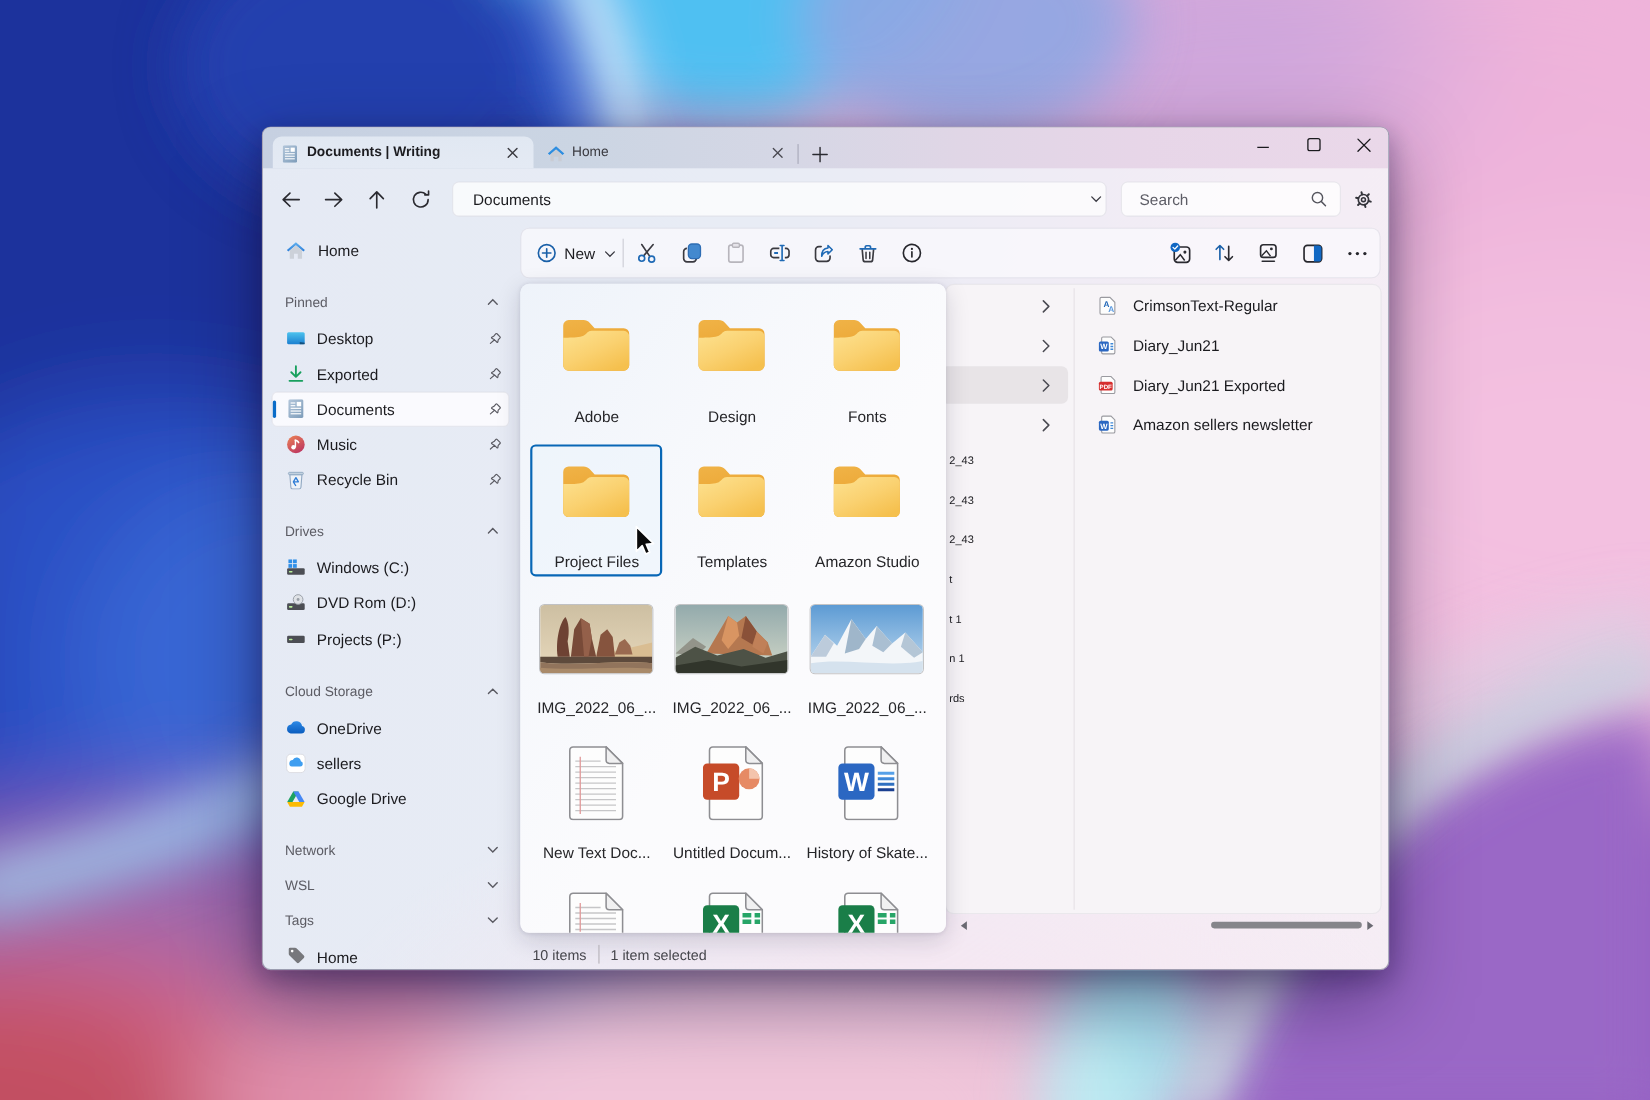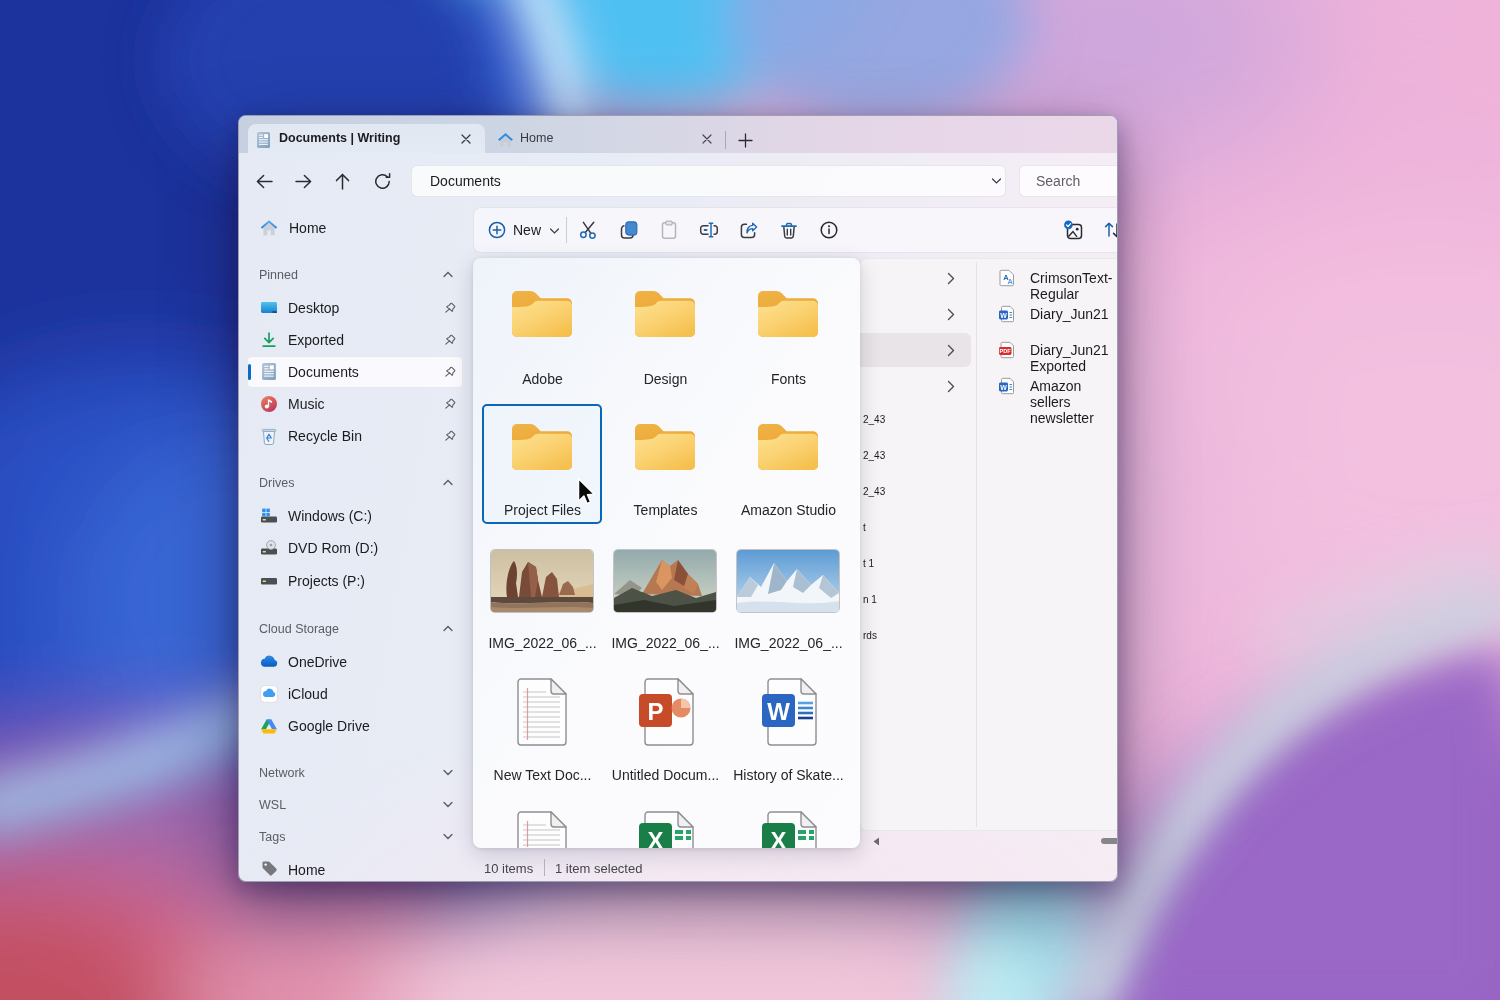--- a/index.html
+++ b/index.html
@@ -3,21 +3,21 @@
 <meta charset="utf-8">
 <style>
   * { margin:0; padding:0; box-sizing:border-box; }
   html,body { width:1500px; height:1000px; overflow:hidden; }
   body { font-family:"Liberation Sans", sans-serif; position:relative; }
   .abs { position:absolute; }
   #stage { position:absolute; left:0; top:0; width:1500px; height:1000px; }
 
   
   #win {
-    position:absolute; left:238px; top:115px; width:880px; height:767px;
+    position:absolute; left:238px; top:115px; width:1025px; height:767px;
     border-radius:8px;
     background:radial-gradient(ellipse 760px 330px at 58% 108%, rgba(247,230,241,.9), rgba(247,230,241,0) 72%),
       linear-gradient(100deg,#e5eaf4 0%,#e8ecf5 40%,#efecf5 62%,#f4edf5 82%,#f5eef5 100%);
     box-shadow:0 26px 70px rgba(25,15,60,.50), 0 8px 24px rgba(25,15,60,.32);
     border:1px solid rgba(95,92,120,.55);
     overflow:hidden;
   }
   #tabstrip {
     position:absolute; left:0; top:0; width:100%; height:37px;
     background:linear-gradient(90deg,#c6d0e1 0%,#cbd5e3 28%,#d5d7e5 46%,#e0d6e6 62%,#e7d6e8 78%,#ead8e9 100%);
@@ -389,21 +389,21 @@
   <div id="side-sel"></div>
   <div class="side-item" style="left:49px;top:248px">Documents</div>
   <div class="side-item" style="left:49px;top:280px">Music</div>
   <div class="side-item" style="left:49px;top:312px">Recycle Bin</div>
   <div class="side-head" style="left:20px;top:360px">Drives</div>
   <div class="side-item" style="left:49px;top:392px">Windows (C:)</div>
   <div class="side-item" style="left:49px;top:424px">DVD Rom (D:)</div>
   <div class="side-item" style="left:49px;top:457px">Projects (P:)</div>
   <div class="side-head" style="left:20px;top:506px">Cloud Storage</div>
   <div class="side-item" style="left:49px;top:538px">OneDrive</div>
-  <div class="side-item" style="left:49px;top:570px">iCloud</div>
+  <div class="side-item" style="left:49px;top:570px">sellers</div>
   <div class="side-item" style="left:49px;top:602px">Google Drive</div>
   <div class="side-head" style="left:20px;top:650px">Network</div>
   <div class="side-head" style="left:20px;top:682px">WSL</div>
   <div class="side-head" style="left:20px;top:714px">Tags</div>
   <div class="side-item" style="left:49px;top:746px">Home</div>
 
   <svg class="abs" style="left:21px;top:103px" width="18" height="18" viewBox="0 0 18 18">
     <path d="M9 1.2 L17.2 8.2 L15.9 9.7 L9 3.9 L2.1 9.7 L0.8 8.2 Z" fill="url(#roofg)"></path>
     <path d="M3.4 8.8 L9 4.1 L14.6 8.8 V16.2 H10.7 V11.6 H7.3 V16.2 H3.4 Z" fill="#ccd1d9"></path>
   </svg>

